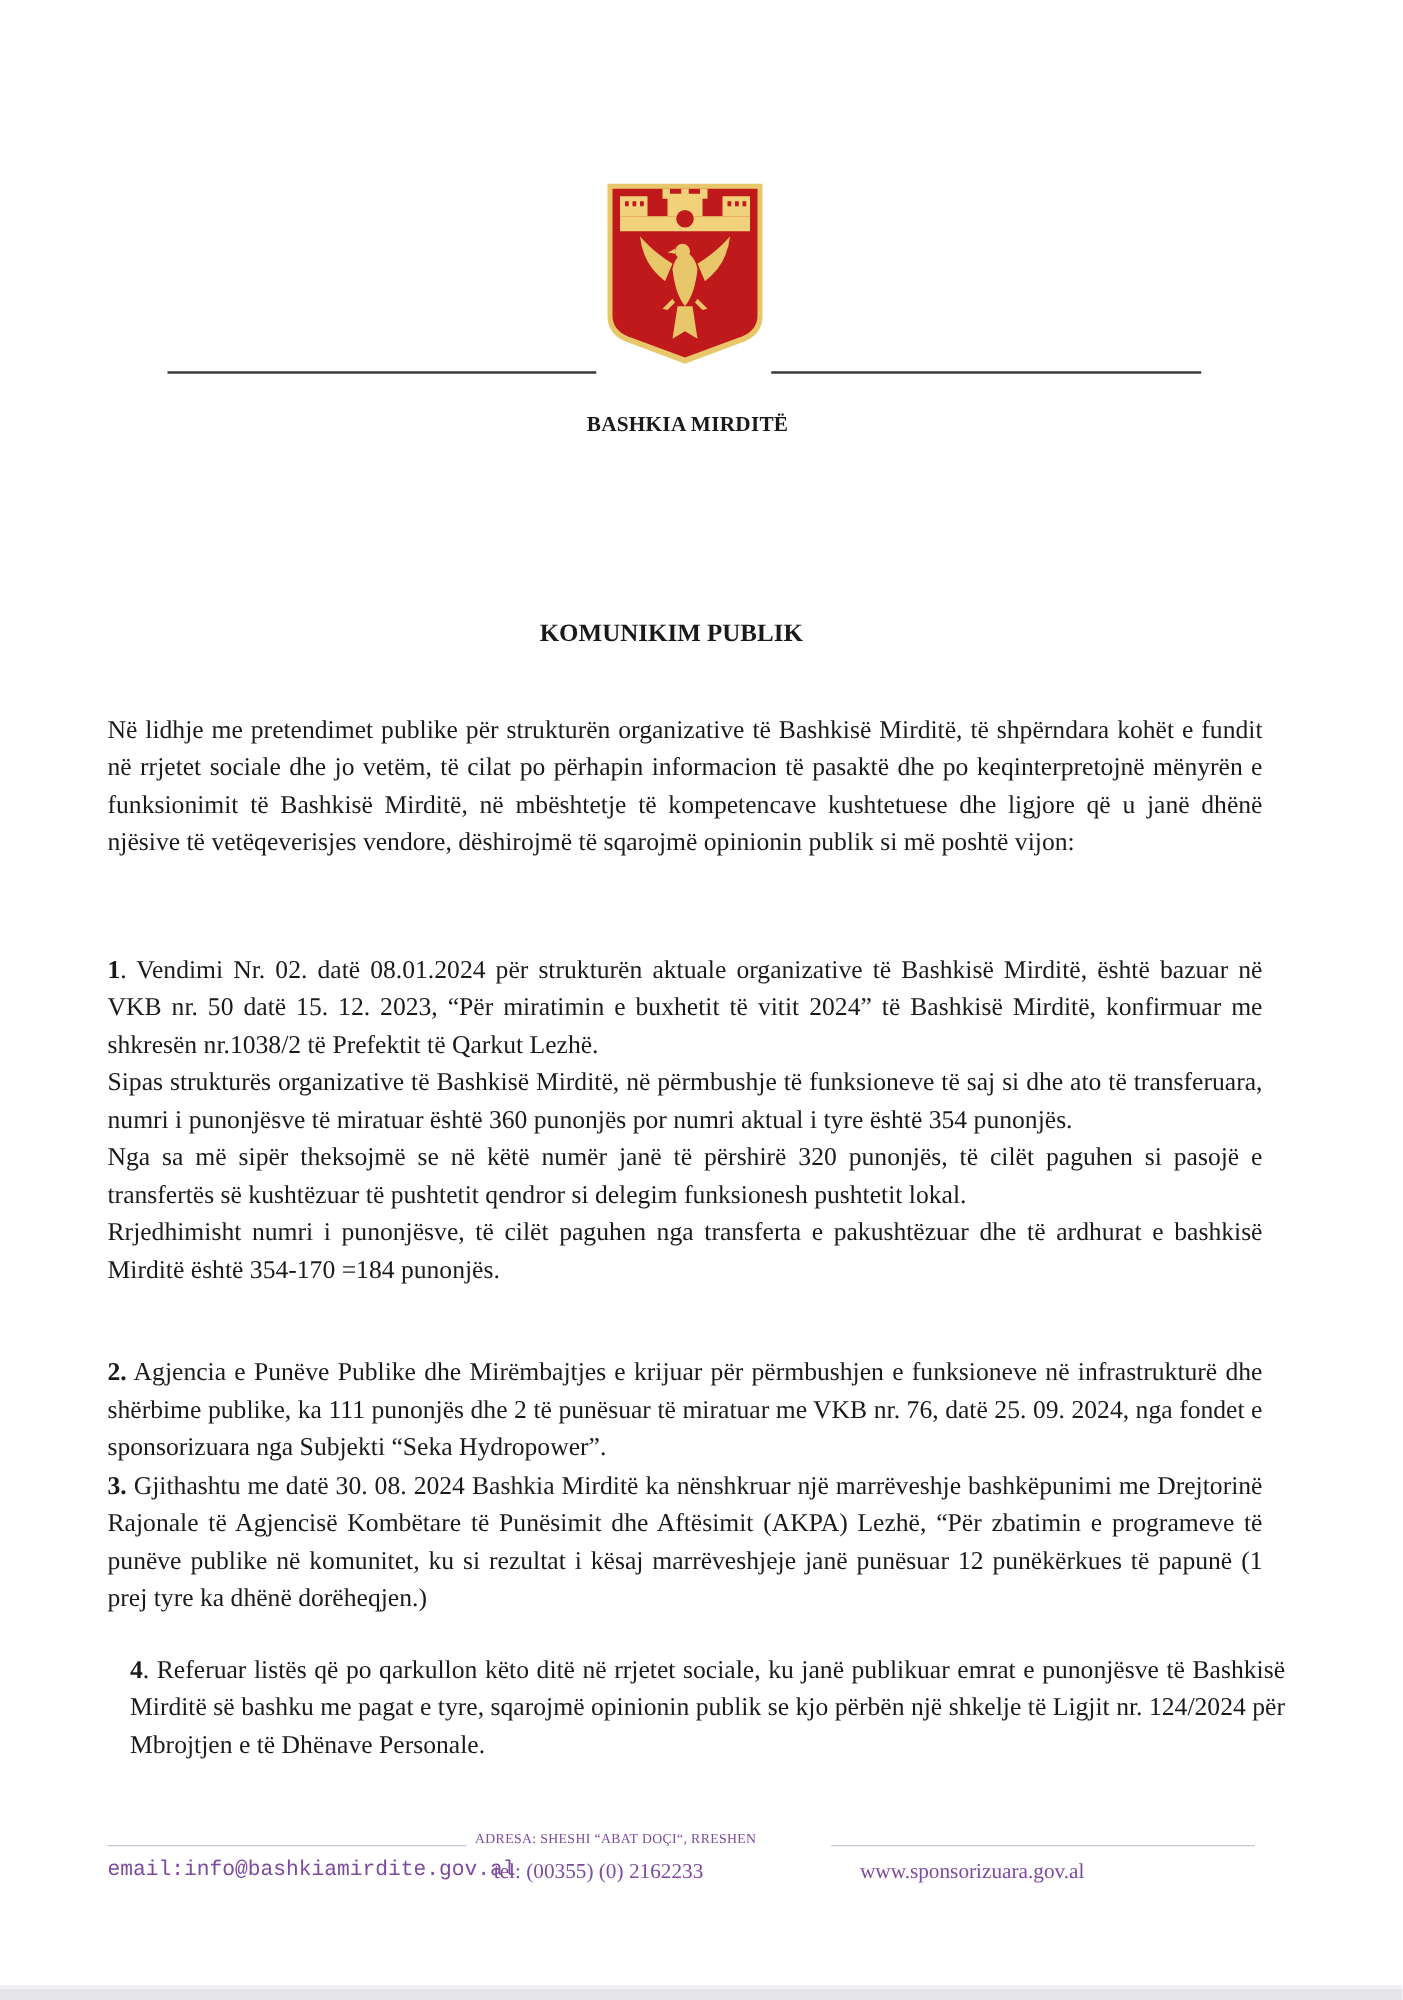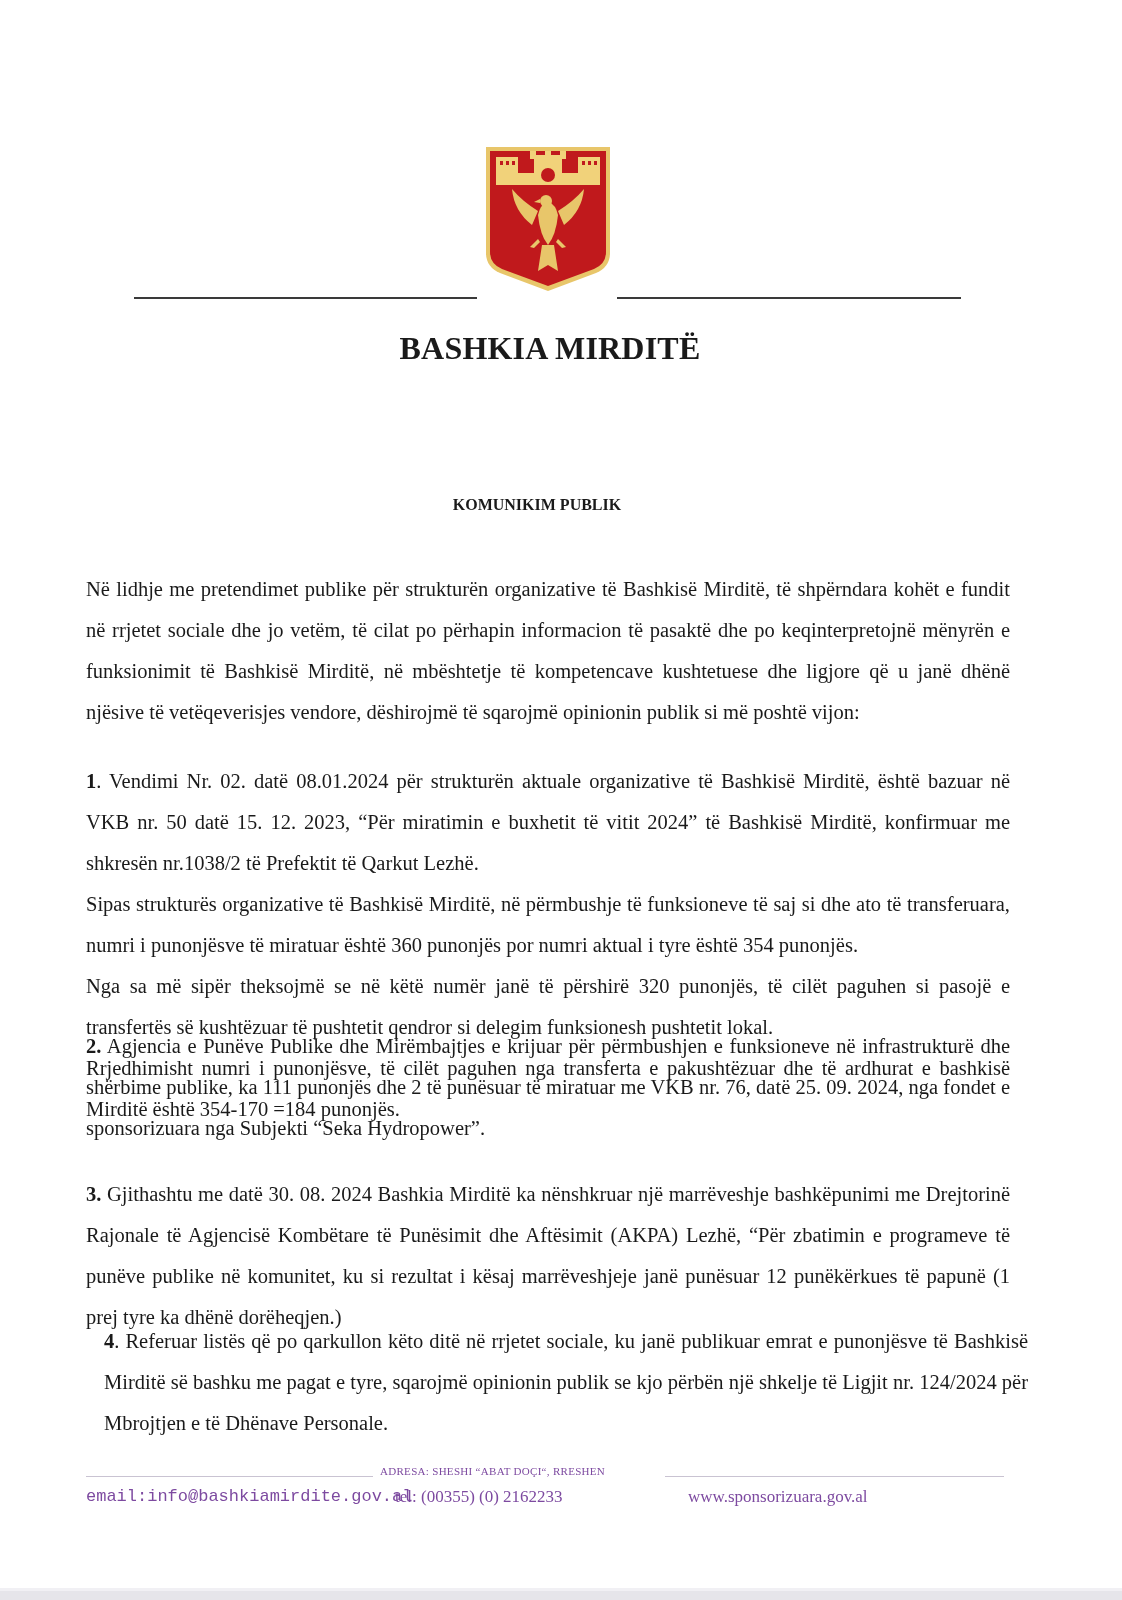--- a/index.html
+++ b/index.html
@@ -6,33 +6,33 @@
   body {
     width: 1122px; height: 1600px; background: #ffffff; position: relative; overflow: hidden;
     font-family: "Liberation Serif", "DejaVu Serif", serif; color: #1a1a1a;
   }
   .emblem { position: absolute; left: 484px; top: 145px; width: 128px; height: 148px; }
   .rule { position: absolute; top: 297px; height: 2px; background: #3a3a3a; }
   .rule.left { left: 134px; width: 343px; }
   .rule.right { left: 617px; width: 344px; }
   .org-title {
     position: absolute; top: 330px; left: 0; width: 1100px; text-align: center;
-    font-weight: bold; font-size: 32px; letter-spacing: 0.2px;
+    font-weight: bold; font-size: 17px; letter-spacing: 0.2px;
   }
   .doc-title {
     position: absolute; top: 496px; left: 0; width: 1074px; text-align: center;
-    font-weight: bold; font-size: 16px;
+    font-weight: bold; font-size: 20px;
   }
   .body-text {
-    position: absolute; left: 86px; width: 924px; font-size: 20.5px; line-height: 41px;
+    position: absolute; left: 86px; width: 924px; font-size: 20.5px; line-height: 30px;
     text-align: justify;
   }
   .p-intro { top: 569px; }
   .p1 { top: 761px; }
-  .p2 { top: 1026px; }
+  .p2 { top: 1083px; }
   .p3 { top: 1174px; }
   .p4 { top: 1321px; margin-left: 18px; }
   .body-text p { margin: 0; }
   .body-text b { font-weight: bold; }
   .footer-line { position: absolute; top: 1476px; height: 1px; background: #c9c3d2; }
   .footer-line.l { left: 86px; width: 287px; }
   .footer-line.r { left: 665px; width: 339px; }
   .footer-address {
     position: absolute; top: 1465px; left: 380px; width: 282px; 
     font-size: 11px; color: #7d4aa0; letter-spacing: 0.3px;

